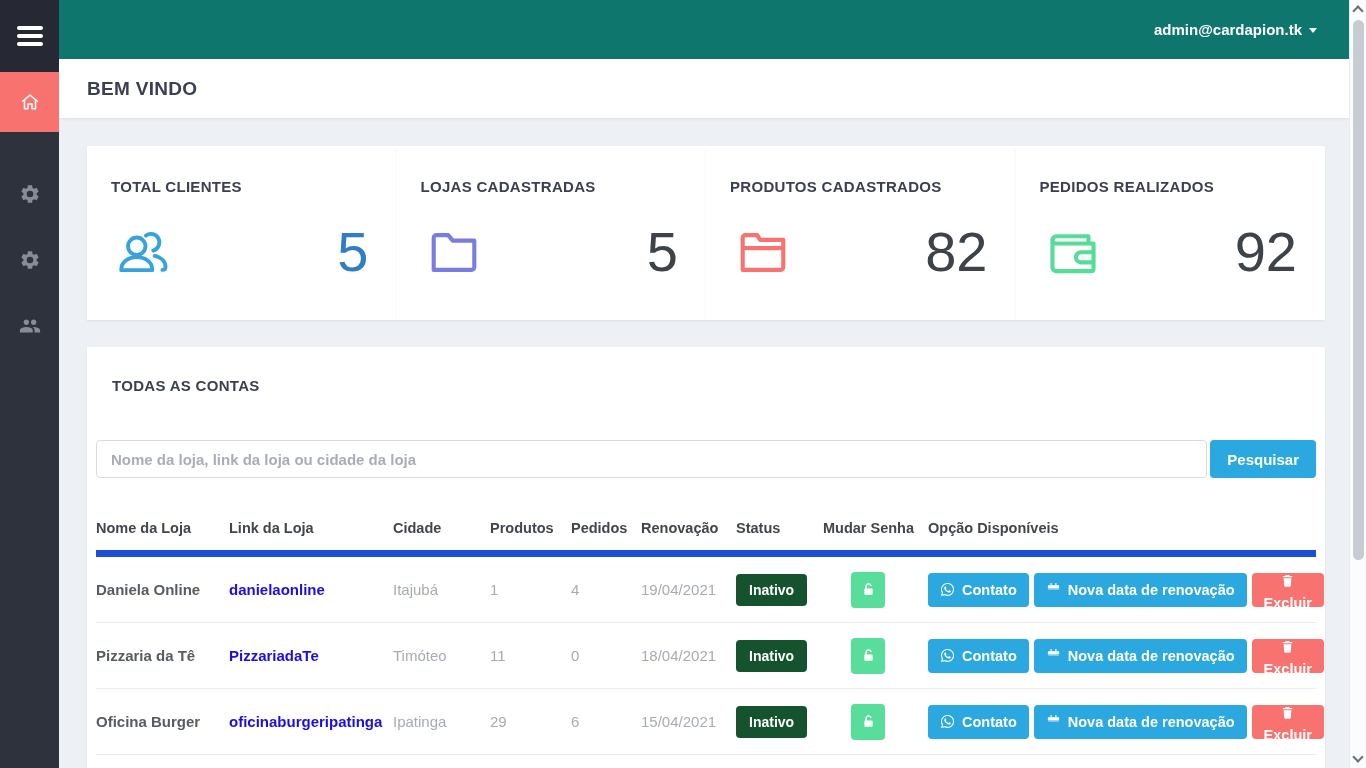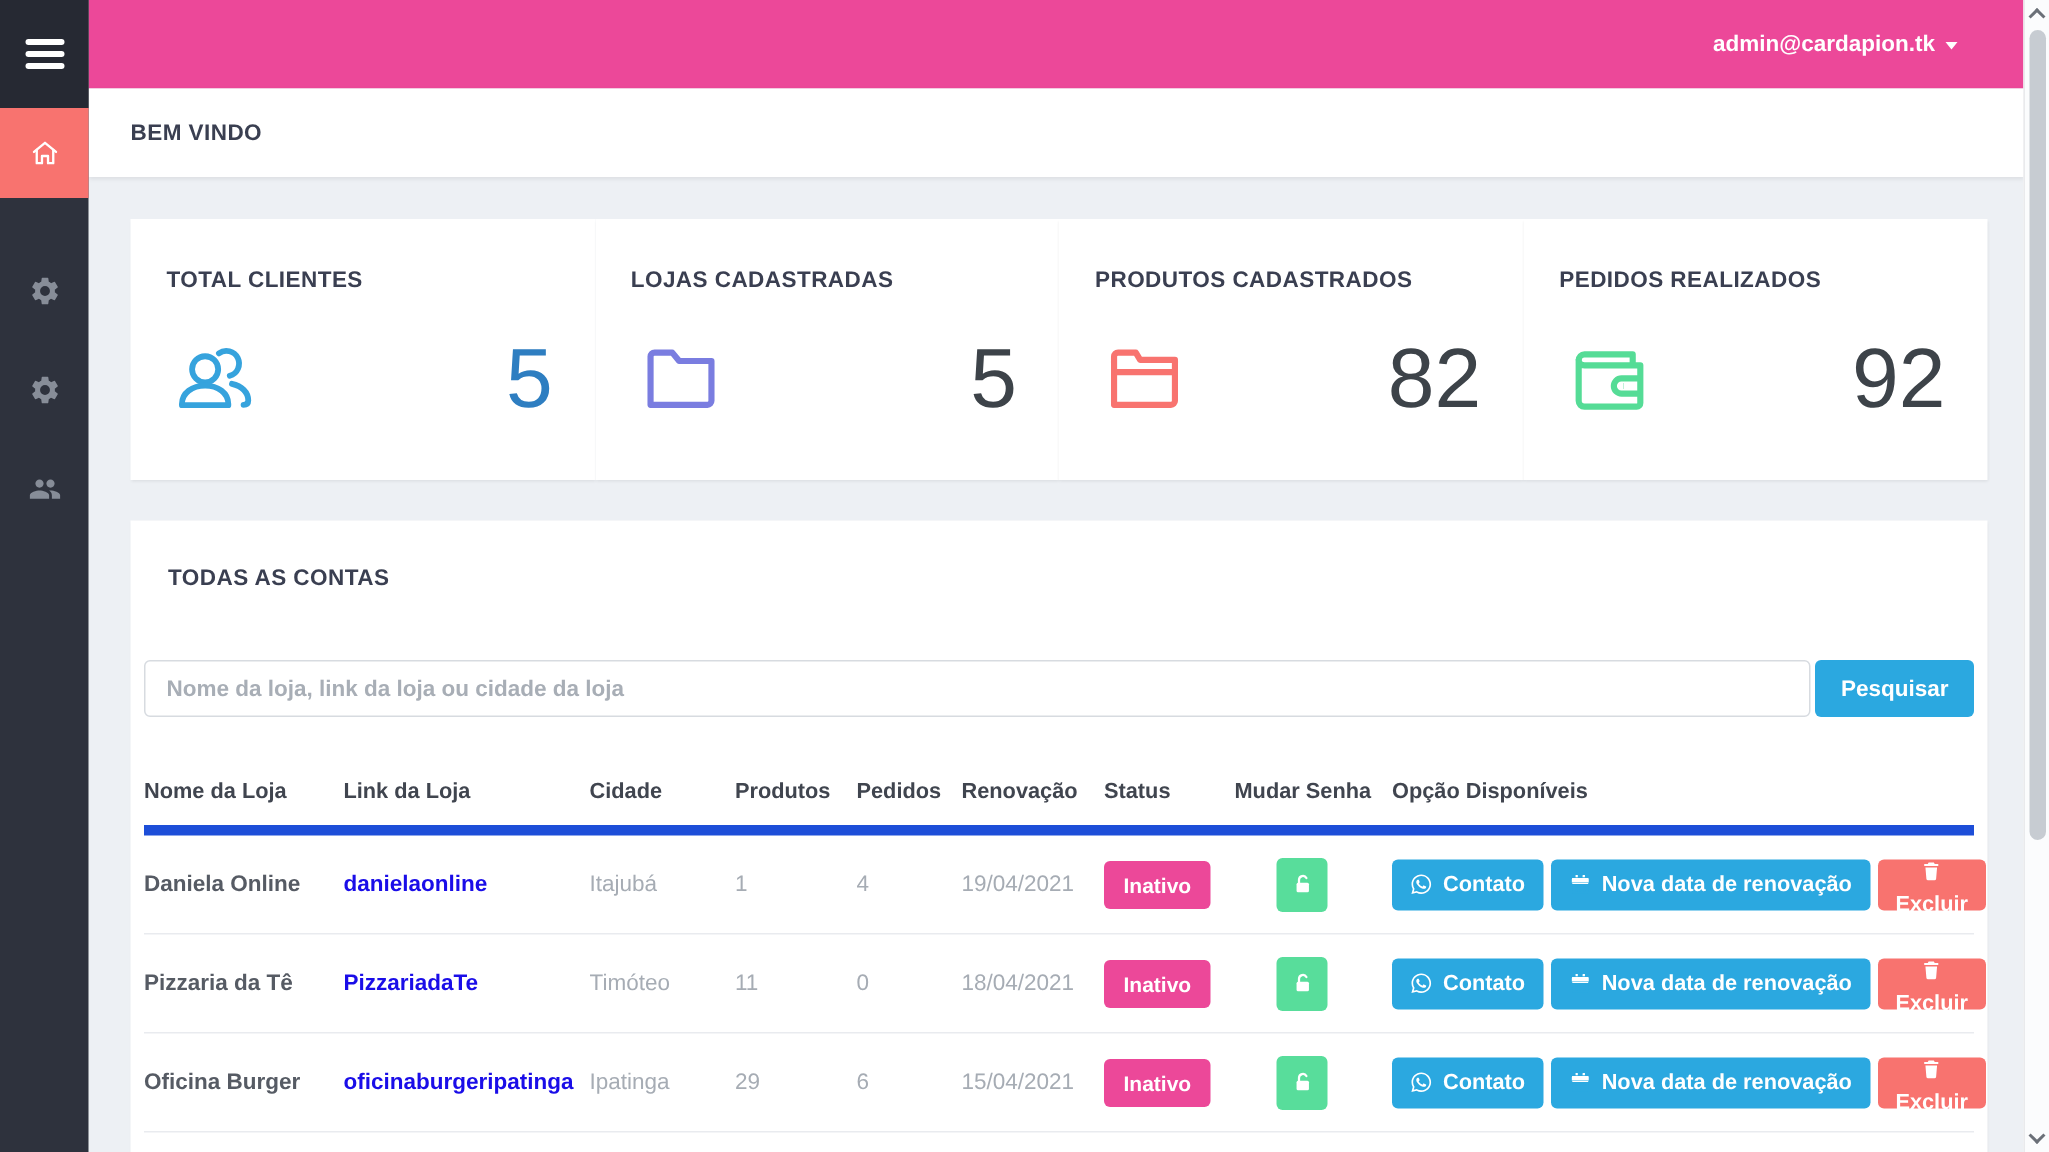--- a/index.html
+++ b/index.html
@@ -15,27 +15,27 @@
   .side-item.active { background:#f8736f; }
   .side-item svg { width:22px; height:22px; }
 
   .vscroll { position:absolute; right:0; top:0; width:17px; height:768px; background:#fbfcfd; border-left:1px solid #e9eaec; z-index:6; }
   .vscroll .arrow { position:absolute; left:4px; width:8px; height:8px; border-left:2px solid #6b7078; border-bottom:2px solid #6b7078; }
   .vscroll .arrow.up { top:7px; transform:rotate(135deg); }
   .vscroll .arrow.down { bottom:7px; transform:rotate(-45deg); }
   .vscroll .thumb { position:absolute; left:2.5px; top:20px; width:11px; height:540px; background:#c7ccd2; border-radius:6px; }
 
   .main { position:absolute; left:59px; top:0; width:1290px; height:768px; }
-  .topbar { height:59px; background:#ec4899; display:flex; align-items:center; justify-content:flex-end; padding-right:44px; }
+  .topbar { height:59px; background:#0f766e; display:flex; align-items:center; justify-content:flex-end; padding-right:32px; }
   .user-menu { color:#ffffff; font-weight:700; font-size:15px; cursor:pointer; display:flex; align-items:center; }
   .caret { width:0; height:0; border-left:4.5px solid transparent; border-right:4.5px solid transparent; border-top:5px solid #ffffff; margin-left:7px; margin-top:2px; }
 
   .page-head { height:59px; background:#ffffff; display:flex; align-items:center; padding-left:28px;
     box-shadow:0 1px 3px rgba(0,0,0,0.08); position:relative; z-index:2; }
-  .page-title { font-size:15px; font-weight:700; color:#3a3f51; letter-spacing:.3px; }
+  .page-title { font-size:19px; font-weight:700; color:#3a3f51; letter-spacing:.3px; }
 
   .content { padding:28px 24px 0 28px; }
 
   
   .stats { display:grid; grid-template-columns:repeat(4,1fr); }
   .card { background:#ffffff; height:174px; box-shadow:0 1px 2px rgba(0,0,0,0.07); padding:32px 24px 0 24px; }
   .card h3 { font-size:15px; font-weight:700; color:#3a3f51; letter-spacing:.3px; }
   .card .body { display:flex; align-items:center; justify-content:space-between; margin-top:28px; padding:0 4px; }
   .card .body svg { width:58px; height:58px; }
   .card .num { font-size:56px; font-weight:400; color:#3d4349; line-height:1; }
@@ -56,21 +56,21 @@
   .table { margin-top:42px; }
   .trow { display:grid; grid-template-columns:133px 164px 97px 81px 70px 95px 87px 105px 1fr; align-items:center; }
   .trow.head { padding-bottom:14px; border-bottom:7px solid #1d4ed8; }
   .trow.head .th { font-size:14.5px; font-weight:700; color:#40454f; }
   .trow.data { height:66px; border-bottom:1px solid #e9ebef; }
   .td { font-size:15px; }
   .td.name { font-weight:700; color:#565b64; }
   .td.link a { font-weight:700; color:#1a0de8; text-decoration:none; cursor:pointer; }
   .td.muted { color:#a6acb4; }
 
-  .badge-inativo { display:inline-block; background:#ec4899; color:#ffffff; font-size:14px; font-weight:700;
+  .badge-inativo { display:inline-block; background:#14532d; color:#ffffff; font-size:14px; font-weight:700;
     padding:8px 13px; border-radius:4px; cursor:pointer; }
   .lock-btn { width:34px; height:36px; background:#58dd9b; border:none; border-radius:4px; cursor:pointer;
     display:flex; align-items:center; justify-content:center; margin-left:28px; }
   .lock-btn svg { width:15px; height:15px; }
 
   .actions { display:flex; gap:5px; }
   .btn { height:34px; display:inline-flex; align-items:center; gap:7px; padding:0 12px; border:none; border-radius:4px;
     color:#ffffff; font-size:14.5px; font-weight:700; font-family:inherit; cursor:pointer; white-space:nowrap; }
   .btn.blue { background:#2ba8e0; }
   .btn.red { background:#f8736f;flex-direction:column; }

